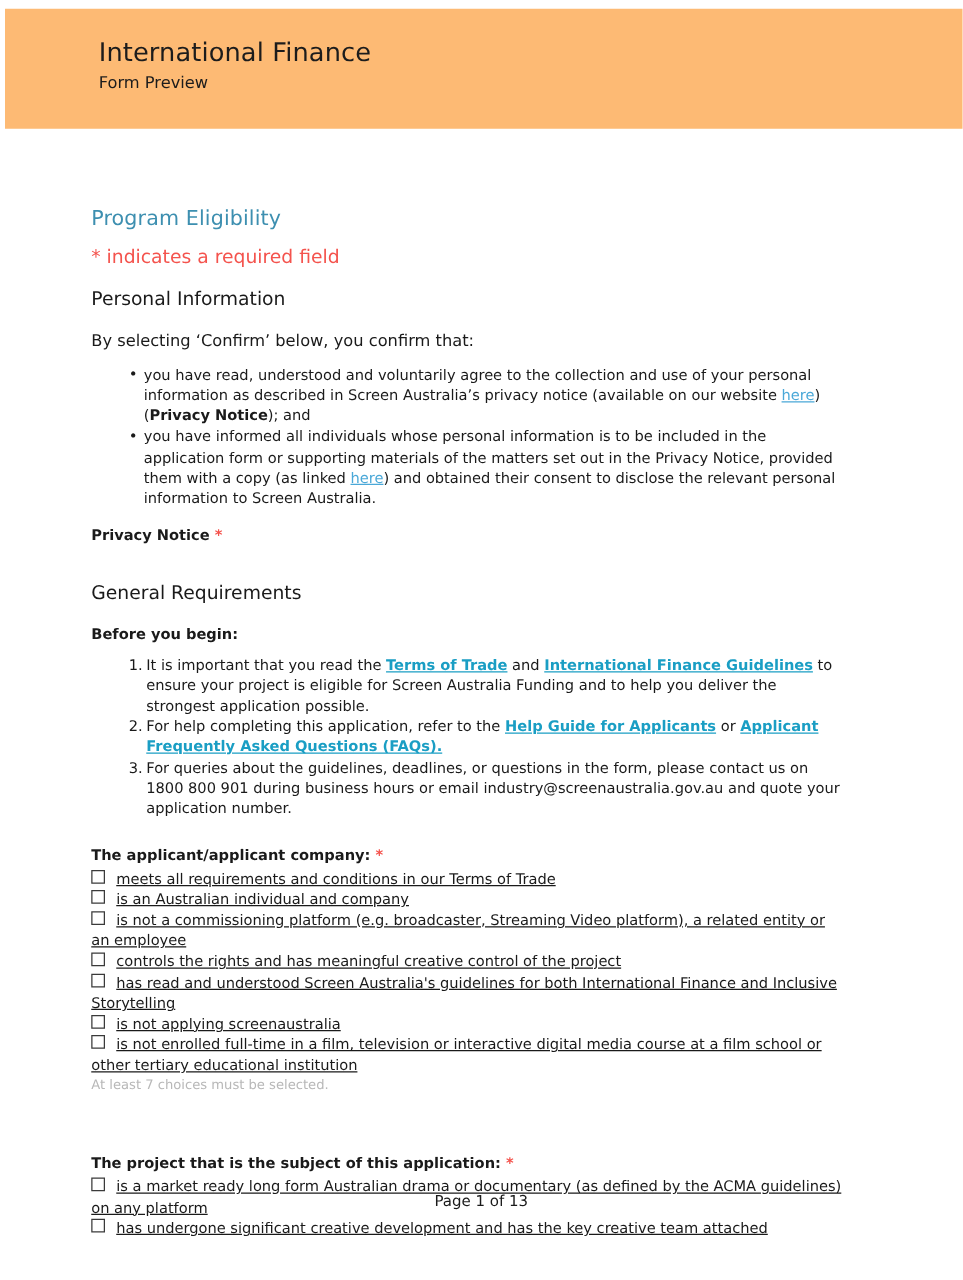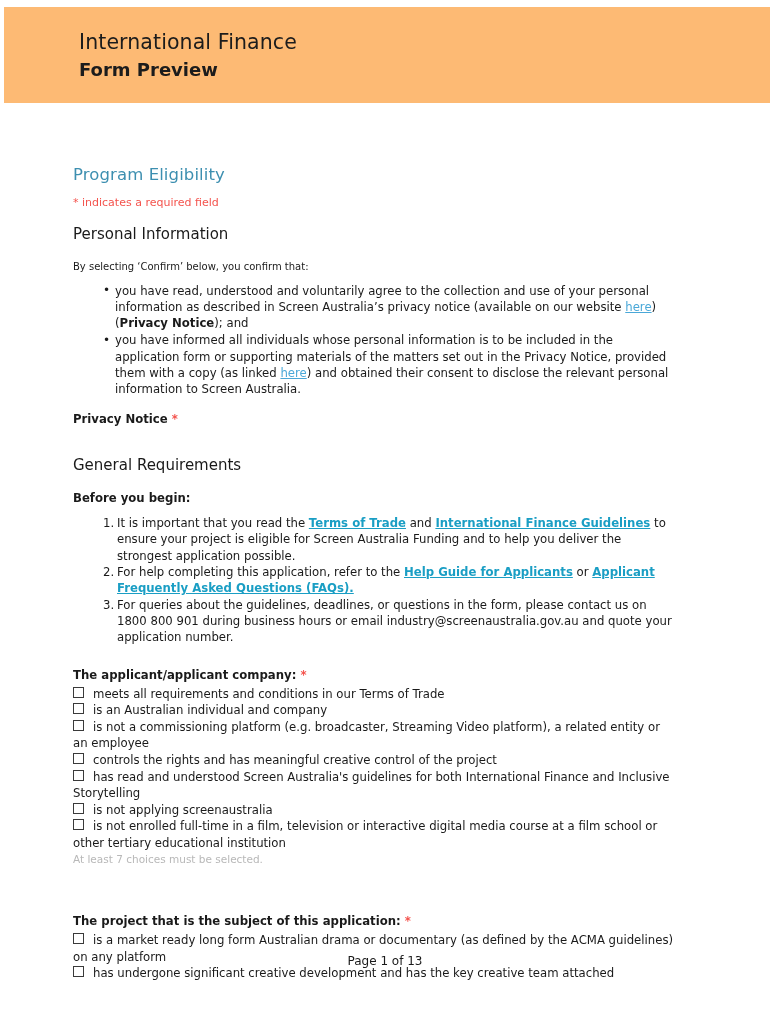--- a/index.html
+++ b/index.html
@@ -32,22 +32,22 @@
     top: 24px;
   }
   .banner-title {
     font-size: 20.5px;
     font-weight: 400;
     color: #1c1c1c;
     line-height: 1.15;
     letter-spacing: 0.1px;
   }
   .banner-subtitle {
-    font-size: 18px;
-    font-weight: 700;
+    font-size: 13px;
+    font-weight: 400;
     color: #1c1c1c;
     margin-top: 5px;
     line-height: 1.15;
   }
 
   
   .page {
     position: absolute;
     top: 103px;
     left: 0;
@@ -63,38 +63,38 @@
 
   h1.section-heading {
     font-size: 16.5px;
     font-weight: 400;
     color: #3d8fb0;
     margin: 0 0 11px 0;
     line-height: 1.2;
     letter-spacing: 0.1px;
   }
   .required-note {
-    font-size: 11px;
+    font-size: 15px;
     color: #f4534d;
     margin: 0 0 16px 0;
     line-height: 1.2;
   }
   h2.sub-heading {
     font-size: 15px;
     font-weight: 400;
     color: #1a1a1a;
     margin: 12px 0 17px 0;
     line-height: 1.2;
   }
   h2.sub-heading.spaced-top {
     margin-top: 28px;
   }
 
   p.body-text {
-    font-size: 10px;
+    font-size: 13px;
     line-height: 1.38;
     margin: 0 0 9px 0;
     color: #1a1a1a;
   }
 
   ul.bullets {
     margin: 0 0 0 0;
     padding: 0 0 0 30px;
     list-style: none;
   }
@@ -158,20 +158,21 @@
   }
   .req-star {
     color: #f4534d;
     font-weight: bold;
   }
 
   .checkbox-list {
     margin: 0;
     padding: 0;
     list-style: none;
+    text-decoration: underline;
   }
   .checkbox-list li {
     font-size: 11.7px;
     line-height: 1.42;
     color: #1a1a1a;
     margin: 0;
     text-indent: 0;
   }
   .cbox {
     display: inline-block;

